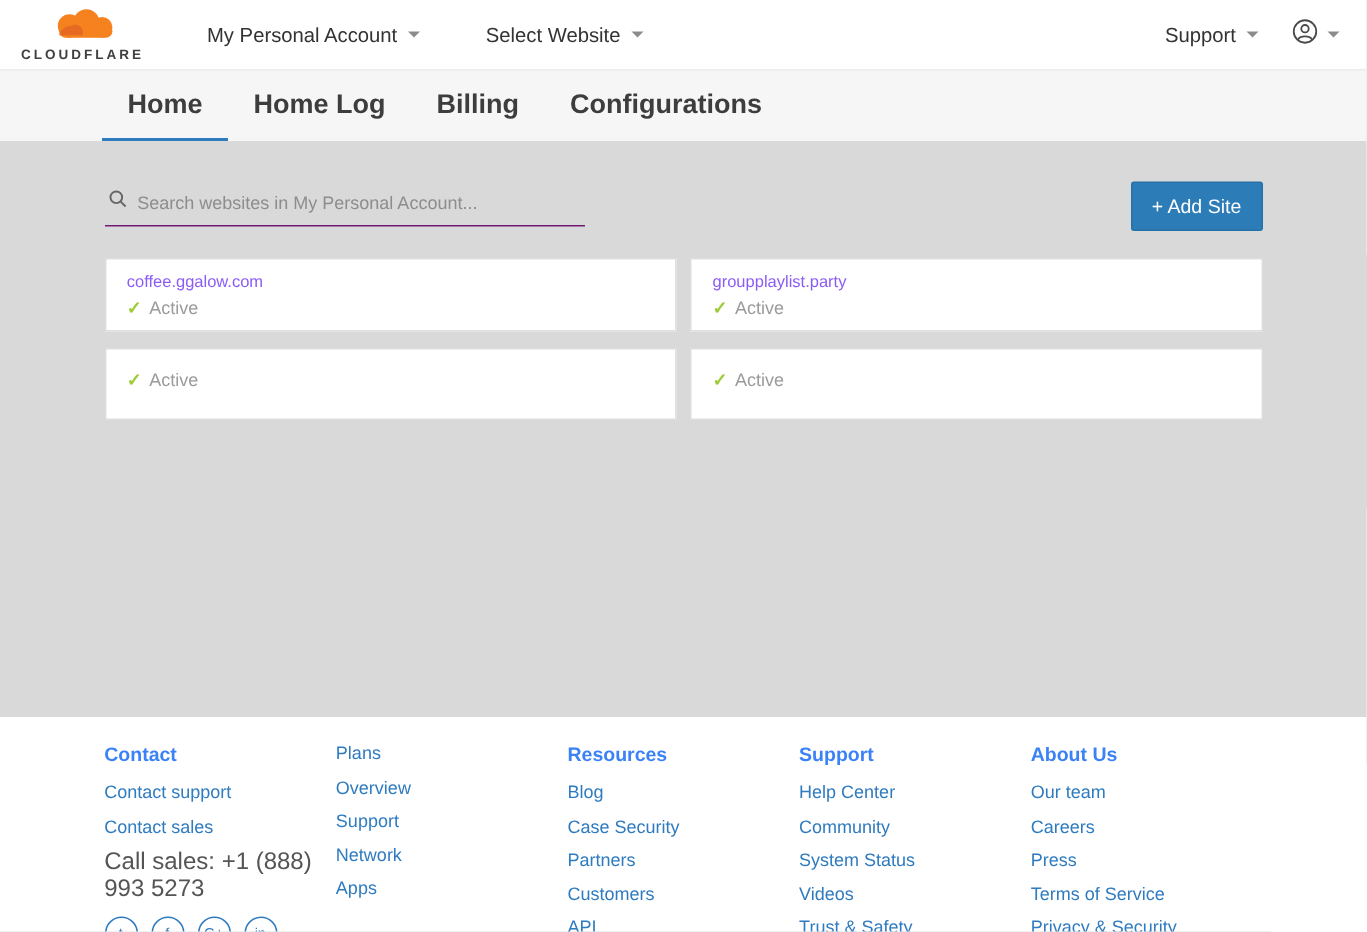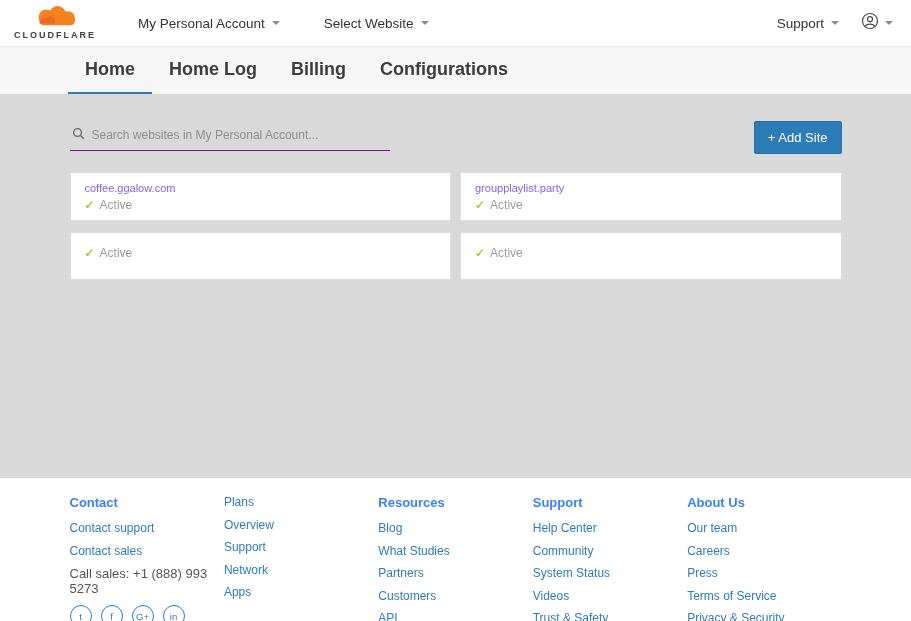--- a/index.html
+++ b/index.html
@@ -158,21 +158,21 @@
   .fcol { width: 155px; }
   .fcol-title { font-size: 13px; font-weight: bold; color: #3b82f6; margin-bottom: 11px; }
   .flink {
     display: block;
     font-size: 12px;
     color: #2f7bbf;
     text-decoration: none;
     margin-bottom: 8.5px;
     cursor: pointer;
   }
-  .sales-line { font-size: 13px; color: #555; margin-bottom: 9px; }
+  .sales-line { font-size: 16px; color: #555; margin-bottom: 9px; }
   .social { display: flex; gap: 9px; margin-top: 2px; }
   .social-btn {
     width: 22px; height: 22px;
     border: 1px solid #2f7bbf;
     border-radius: 50%;
     color: #2f7bbf;
     font-size: 9.5px;
     display: flex;
     align-items: center;
     justify-content: center;
@@ -299,21 +299,21 @@
       <a class="flink">Plans</a>
       <a class="flink">Overview</a>
       <a class="flink">Support</a>
       <a class="flink">Network</a>
       <a class="flink">Apps</a>
     </div>
 
     <div class="fcol">
       <div class="fcol-title">Resources</div>
       <a class="flink">Blog</a>
-      <a class="flink">What Studies</a>
+      <a class="flink">Case Security</a>
       <a class="flink">Partners</a>
       <a class="flink">Customers</a>
       <a class="flink">API</a>
     </div>
 
     <div class="fcol">
       <div class="fcol-title">Support</div>
       <a class="flink">Help Center</a>
       <a class="flink">Community</a>
       <a class="flink">System Status</a>

